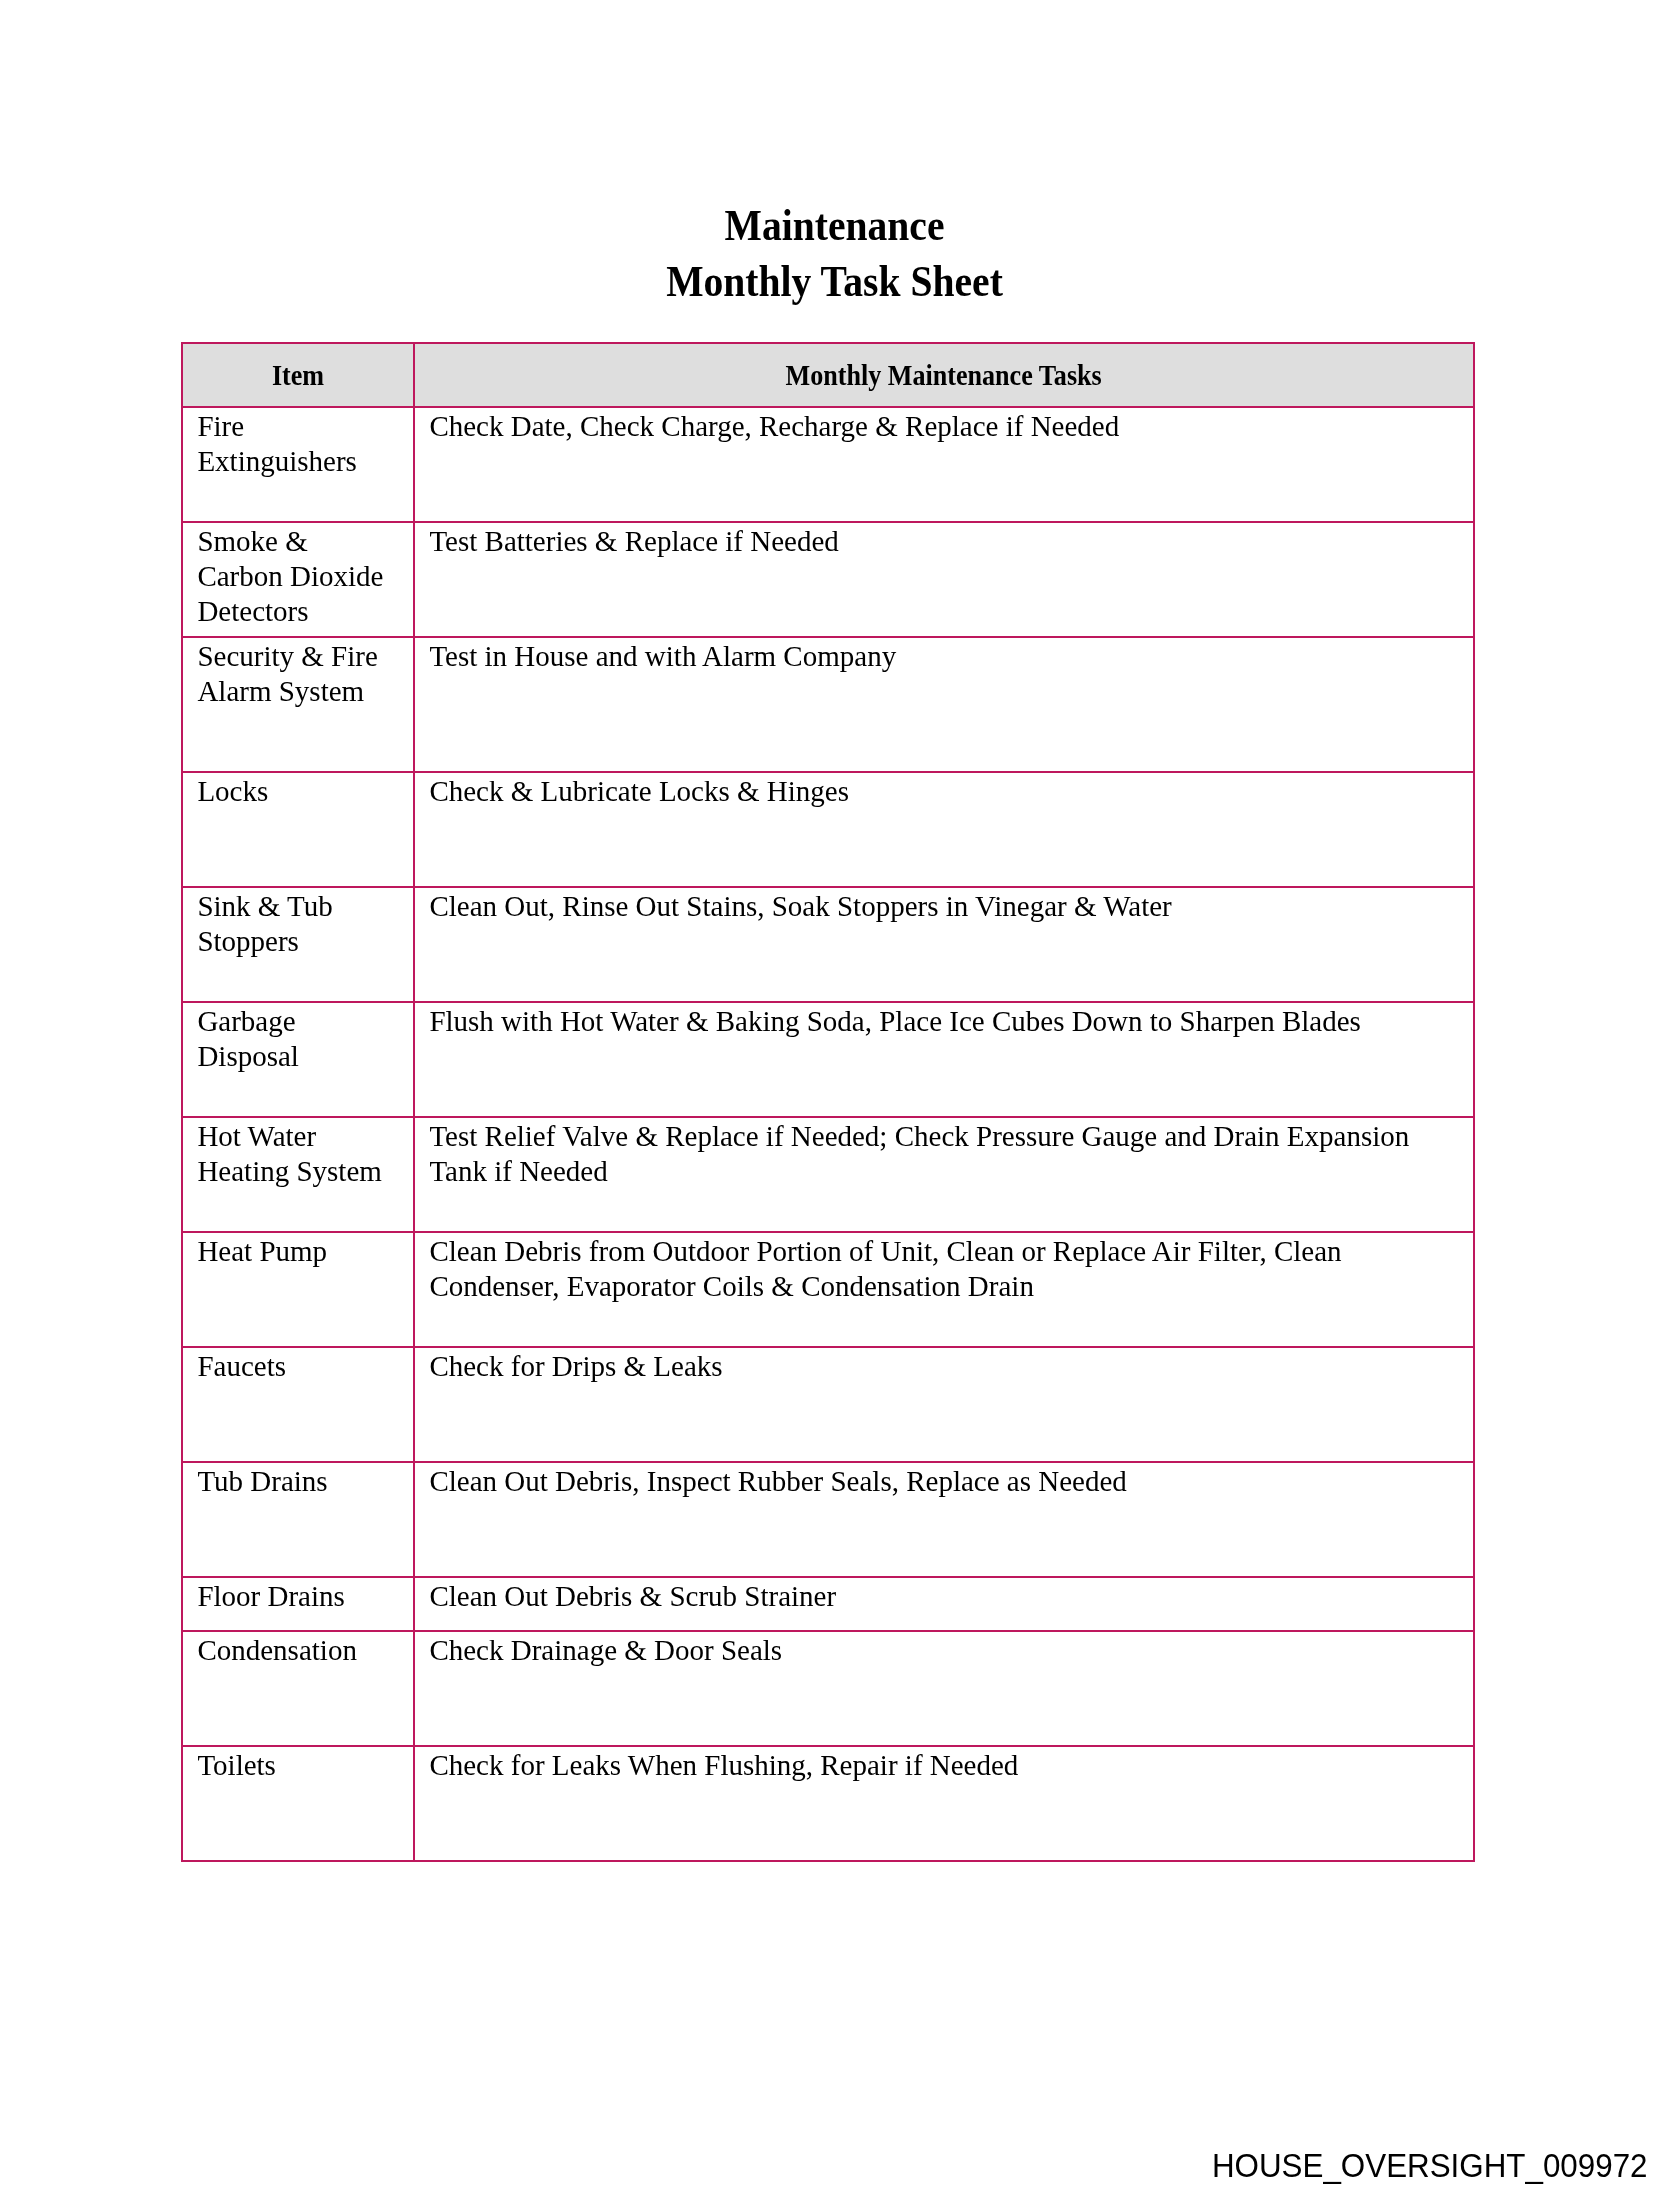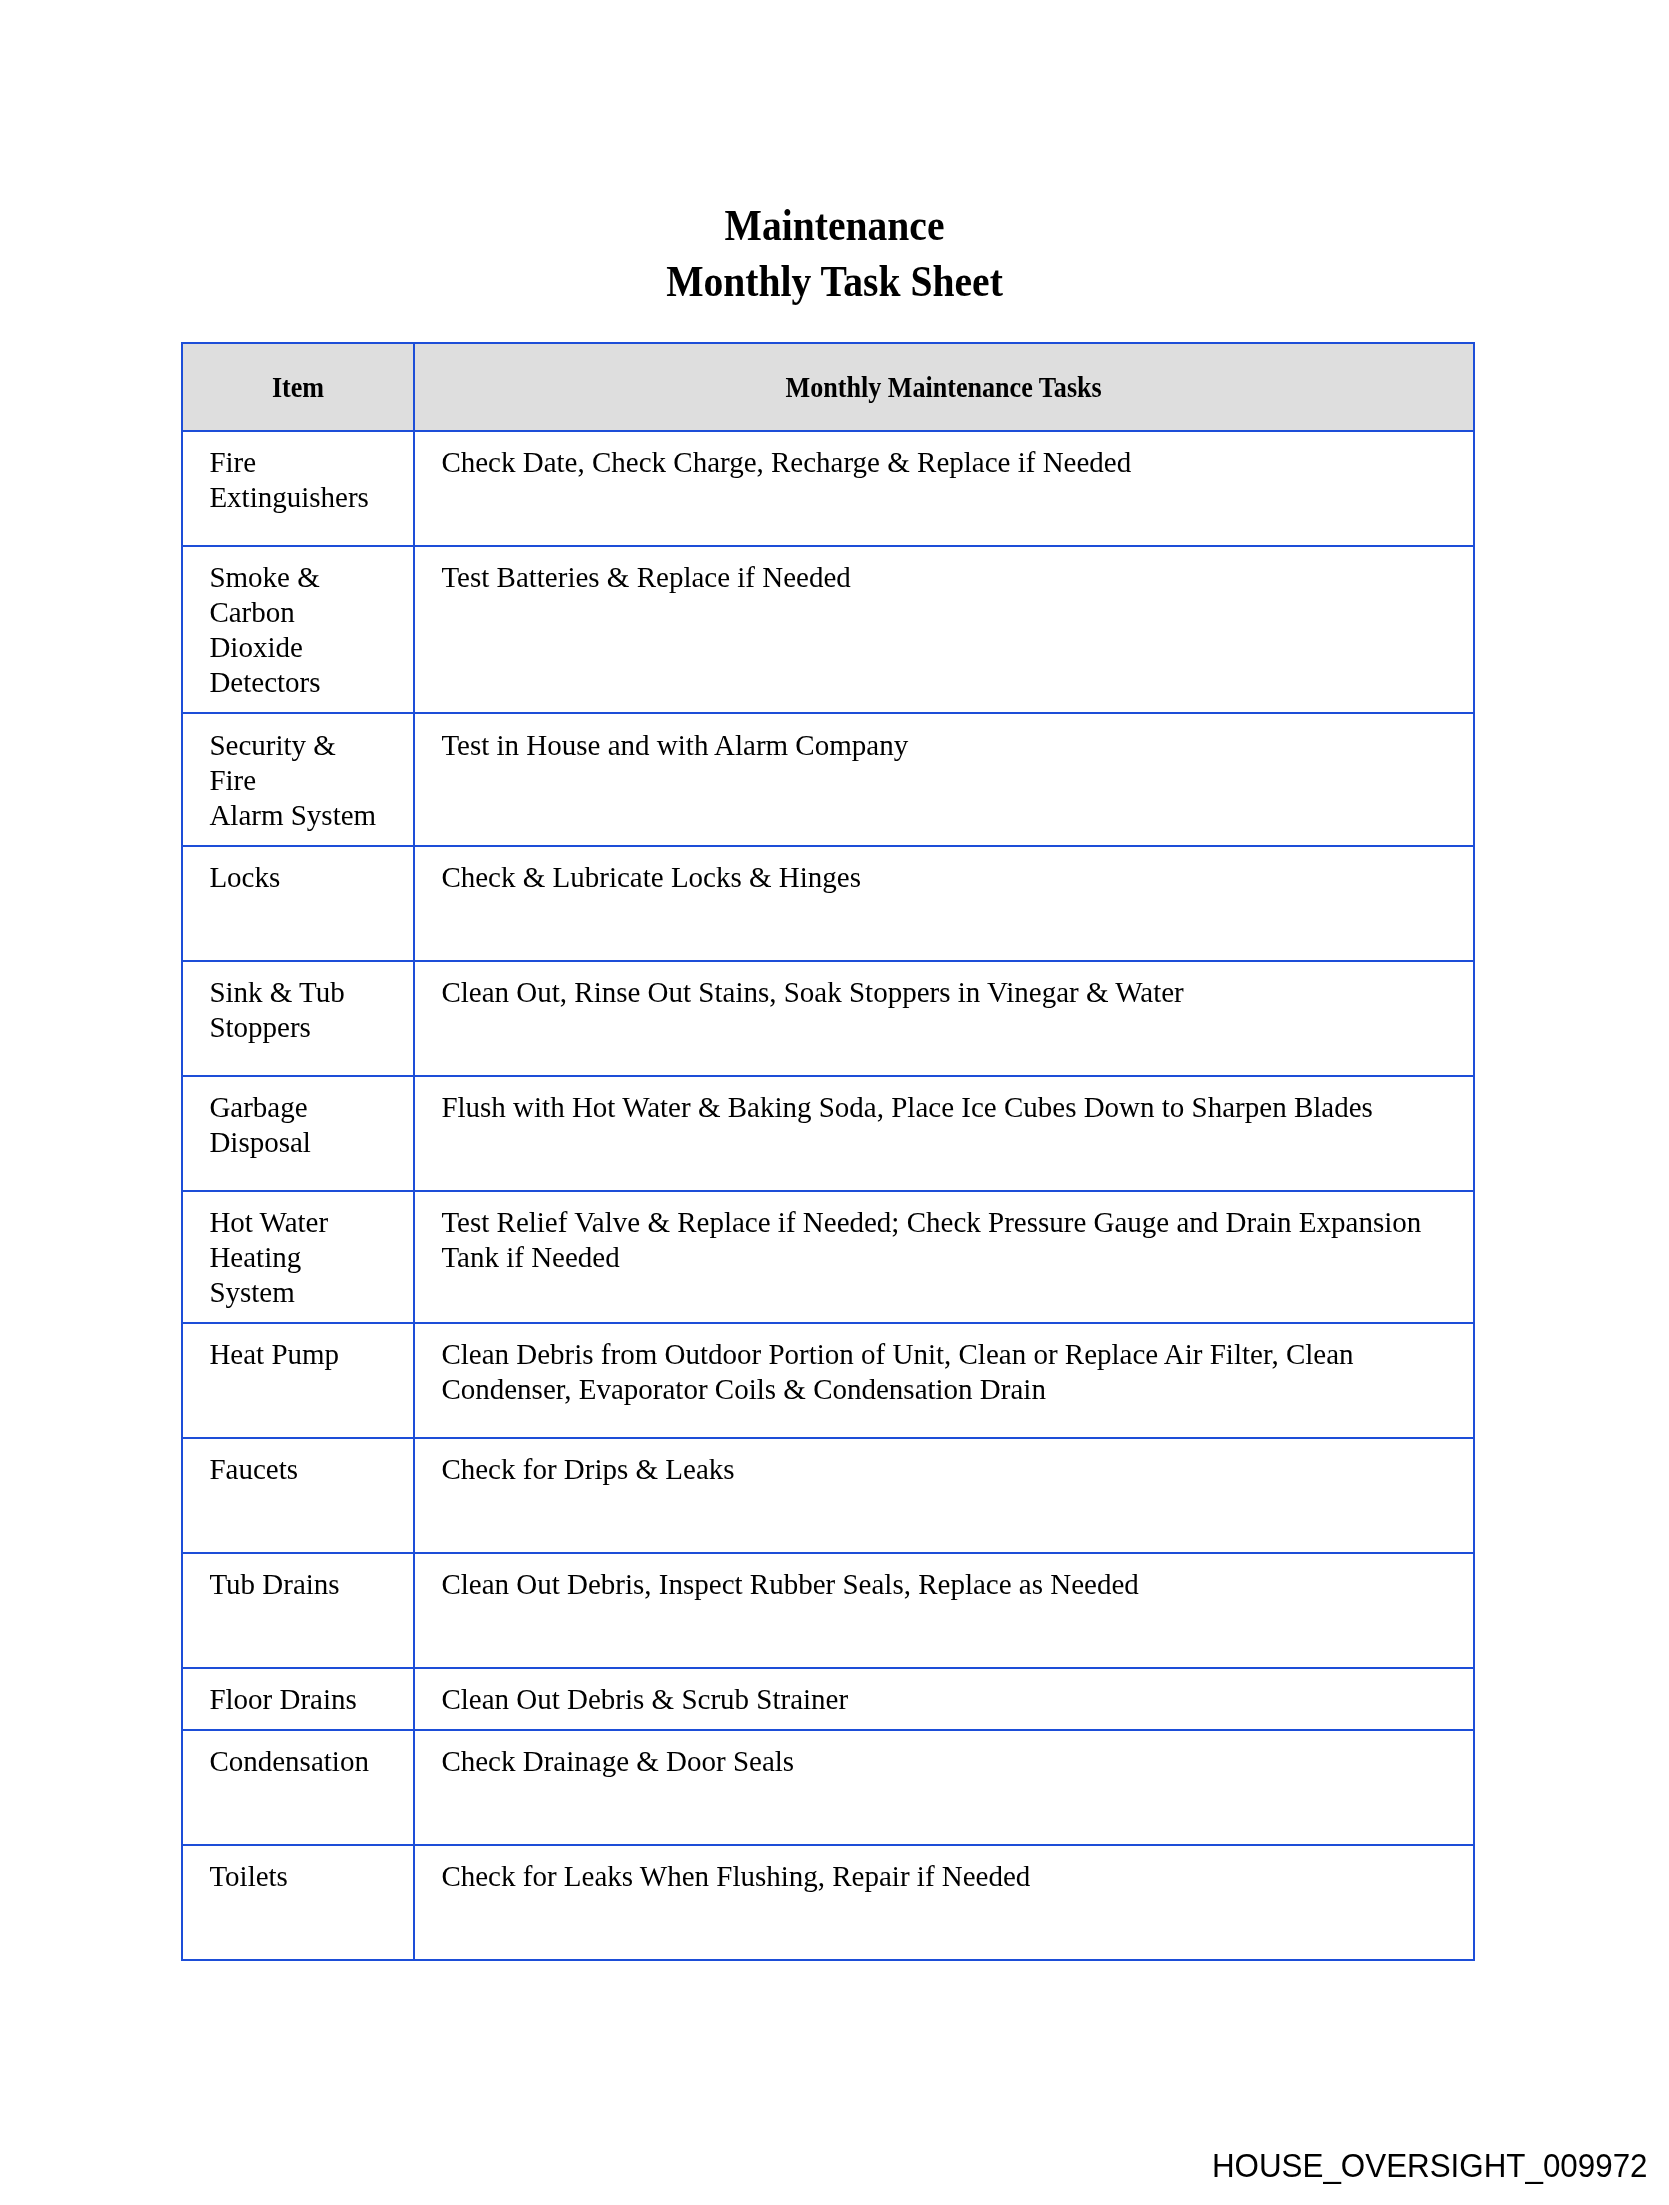--- a/index.html
+++ b/index.html
@@ -1,21 +1,21 @@
 <!DOCTYPE html>
 <html style="font-size:10.5px"><head>
 <meta charset="utf-8">
 <style>
   html, body { margin: 0; padding: 0; background: #ffffff; }
   body { width: 1669px; height: 2205px; position: relative; overflow: hidden; font-family: "Liberation Serif", "DejaVu Serif", serif; color: #000; }
   .title { position: absolute; left: 0; width: 1669px; text-align: center; font-weight: bold; font-size: 45px; line-height: 55px; transform: scaleX(0.88); transform-origin: center; }
   .title.l1 { top: 198px; }
   .title.l2 { top: 254px; }
   table.sheet { position: absolute; left: 181px; top: 342px; width: 1292px; border-collapse: collapse; table-layout: fixed; }
-  table.sheet th, table.sheet td { border: 2px solid #1d4ed8; vertical-align: top; padding: 12px; }
+  table.sheet th, table.sheet td { border: 2px solid #be185d; vertical-align: top; padding: 0; }
   table.sheet th { background: #dedede; height: 62px; vertical-align: middle; font-weight: bold; font-size: 29px; text-align: center; }
   table.sheet th span { display: inline-block; transform: scaleX(0.9); }
   col.c1 { width: 232px; }
   col.c2 { width: 1060px; }
   td .txt { display: block; font-size: 29px; line-height: 35px; padding: 1.3px 11.8px 0 14.4px; }
   td.item .txt { padding-left: 14.4px; }
   .bates { position: absolute; right: 21.6px; top: 2147px; font-family: "Liberation Sans", "DejaVu Sans", sans-serif; font-size: 33px; letter-spacing: 0; transform: scaleX(0.95); transform-origin: right; }
 </style>
 </head>
 <body>
@@ -44,21 +44,21 @@
         </td>
       </tr>
       <tr style="height: 115px;">
         <td class="item">
           <span class="txt">Smoke &amp;<br>Carbon Dioxide<br>Detectors</span>
         </td>
         <td>
           <span class="txt">Test Batteries &amp; Replace if Needed</span>
         </td>
       </tr>
-      <tr style="height: 115px;">
+      <tr style="height: 135px;">
         <td class="item">
           <span class="txt">Security &amp; Fire<br>Alarm System</span>
         </td>
         <td>
           <span class="txt">Test in House and with Alarm Company</span>
         </td>
       </tr>
       <tr style="height: 115px;">
         <td class="item">
           <span class="txt">Locks</span>

